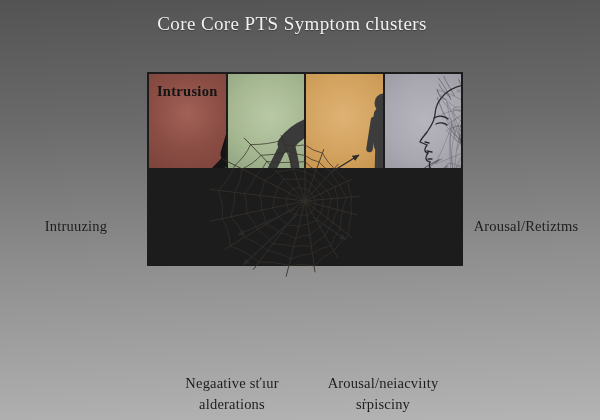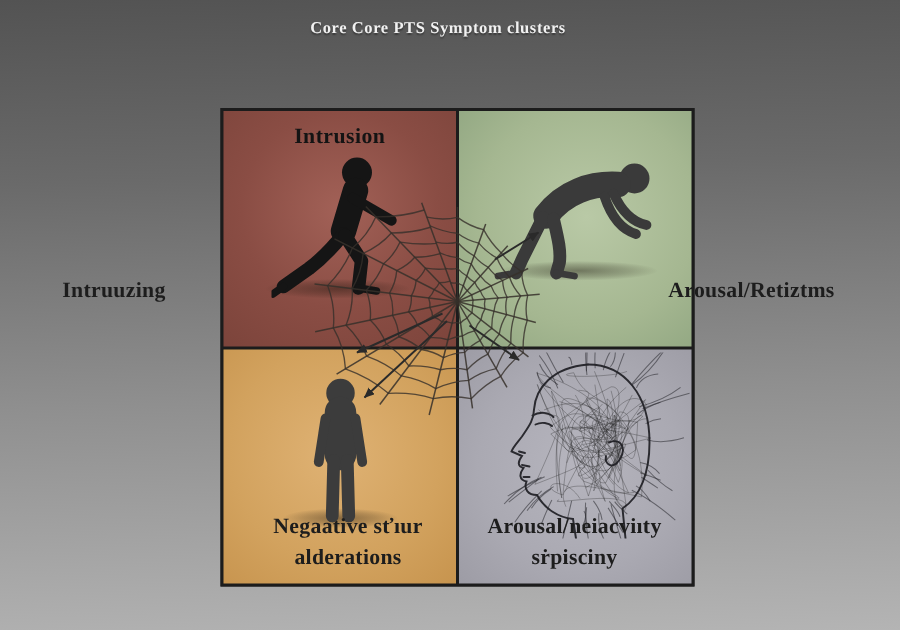--- a/index.html
+++ b/index.html
@@ -3,50 +3,50 @@
 <meta charset="utf-8">
 <style>
   html,body{margin:0;padding:0;background:#888;}
   .canvas{
     position:relative;width:600px;height:420px;overflow:hidden;
     background:linear-gradient(178deg,#535353 0%,#6a6a6a 28%,#8f8f8f 62%,#b4b4b4 100%);
     font-family:"Liberation Serif","DejaVu Serif",serif;
   }
   .fig-title{
     position:absolute;top:13px;left:0;right:16px;text-align:center;
-    font-size:11px;font-weight:bold;color:#f1f1f1;letter-spacing:.4px;
+    font-size:19px;font-weight:normal;color:#f1f1f1;letter-spacing:.4px;
     text-shadow:0 1px 1px rgba(0,0,0,.35);
   }
   .grid{
-    position:absolute;left:147px;top:72px;width:316px;height:319px;
-    display:grid;grid-template-columns:1fr 1fr;grid-template-rows:1fr 1fr;
+    position:absolute;left:147px;top:72px;width:316px;height:194px;
+    display:grid;grid-template-columns:1fr 1fr 1fr 1fr;grid-template-rows:1fr 1fr;
     gap:2px;background:#1c1c1c;border:2px solid #1c1c1c;box-sizing:border-box;
   }
   .quad{position:relative;overflow:hidden;}
   .quad.tl{background:radial-gradient(circle at 50% 42%,#a26157 0%,#8a4d44 55%,#7c443b 100%);}
   .quad.tr{background:radial-gradient(circle at 55% 45%,#b9c9a6 0%,#a5b791 60%,#8fa580 100%);}
   .quad.bl{background:radial-gradient(circle at 48% 45%,#dfb274 0%,#d2a25e 60%,#c7944e 100%);}
   .quad.br{background:radial-gradient(circle at 52% 50%,#b6b5be 0%,#aaa9b2 60%,#9d9ca5 100%);}
   .quad-label{
     position:absolute;top:9px;left:0;right:0;text-align:center;
     font-size:14.5px;font-weight:bold;color:#141414;letter-spacing:.3px;
   }
   .fig-svg{position:absolute;}
   .shadow{
     position:absolute;border-radius:50%;
     background:radial-gradient(ellipse at center,rgba(25,18,10,.42) 0%,rgba(25,18,10,.18) 45%,transparent 72%);
   }
   .overlay{position:absolute;left:0;top:0;width:600px;height:420px;pointer-events:none;}
   .side-label,.bottom-label{
-    position:absolute;text-align:center;font-weight:bold;color:#1d1d1d;
-    font-size:14.5px;line-height:1.48;letter-spacing:.2px;
+    position:absolute;text-align:center;font-weight:normal;color:#1d1d1d;
+    font-size:14.5px;line-height:1.48;letter-spacing:.2px;margin-top:32px;
   }
   .side-label span,.bottom-label span{display:block;}
   #label-left{left:2px;top:184px;width:148px;}
-  #label-right{left:428px;top:184px;width:146px;}
+  #label-right{left:453px;top:184px;width:146px;}
   #label-bottom-left{left:147px;top:341px;width:170px;}
   #label-bottom-right{left:298px;top:341px;width:170px;}
 </style>
 </head>
 <body>
 
 <div class="canvas">
 
   <div class="fig-title">Core Core PTS Symptom clusters</div>
 

